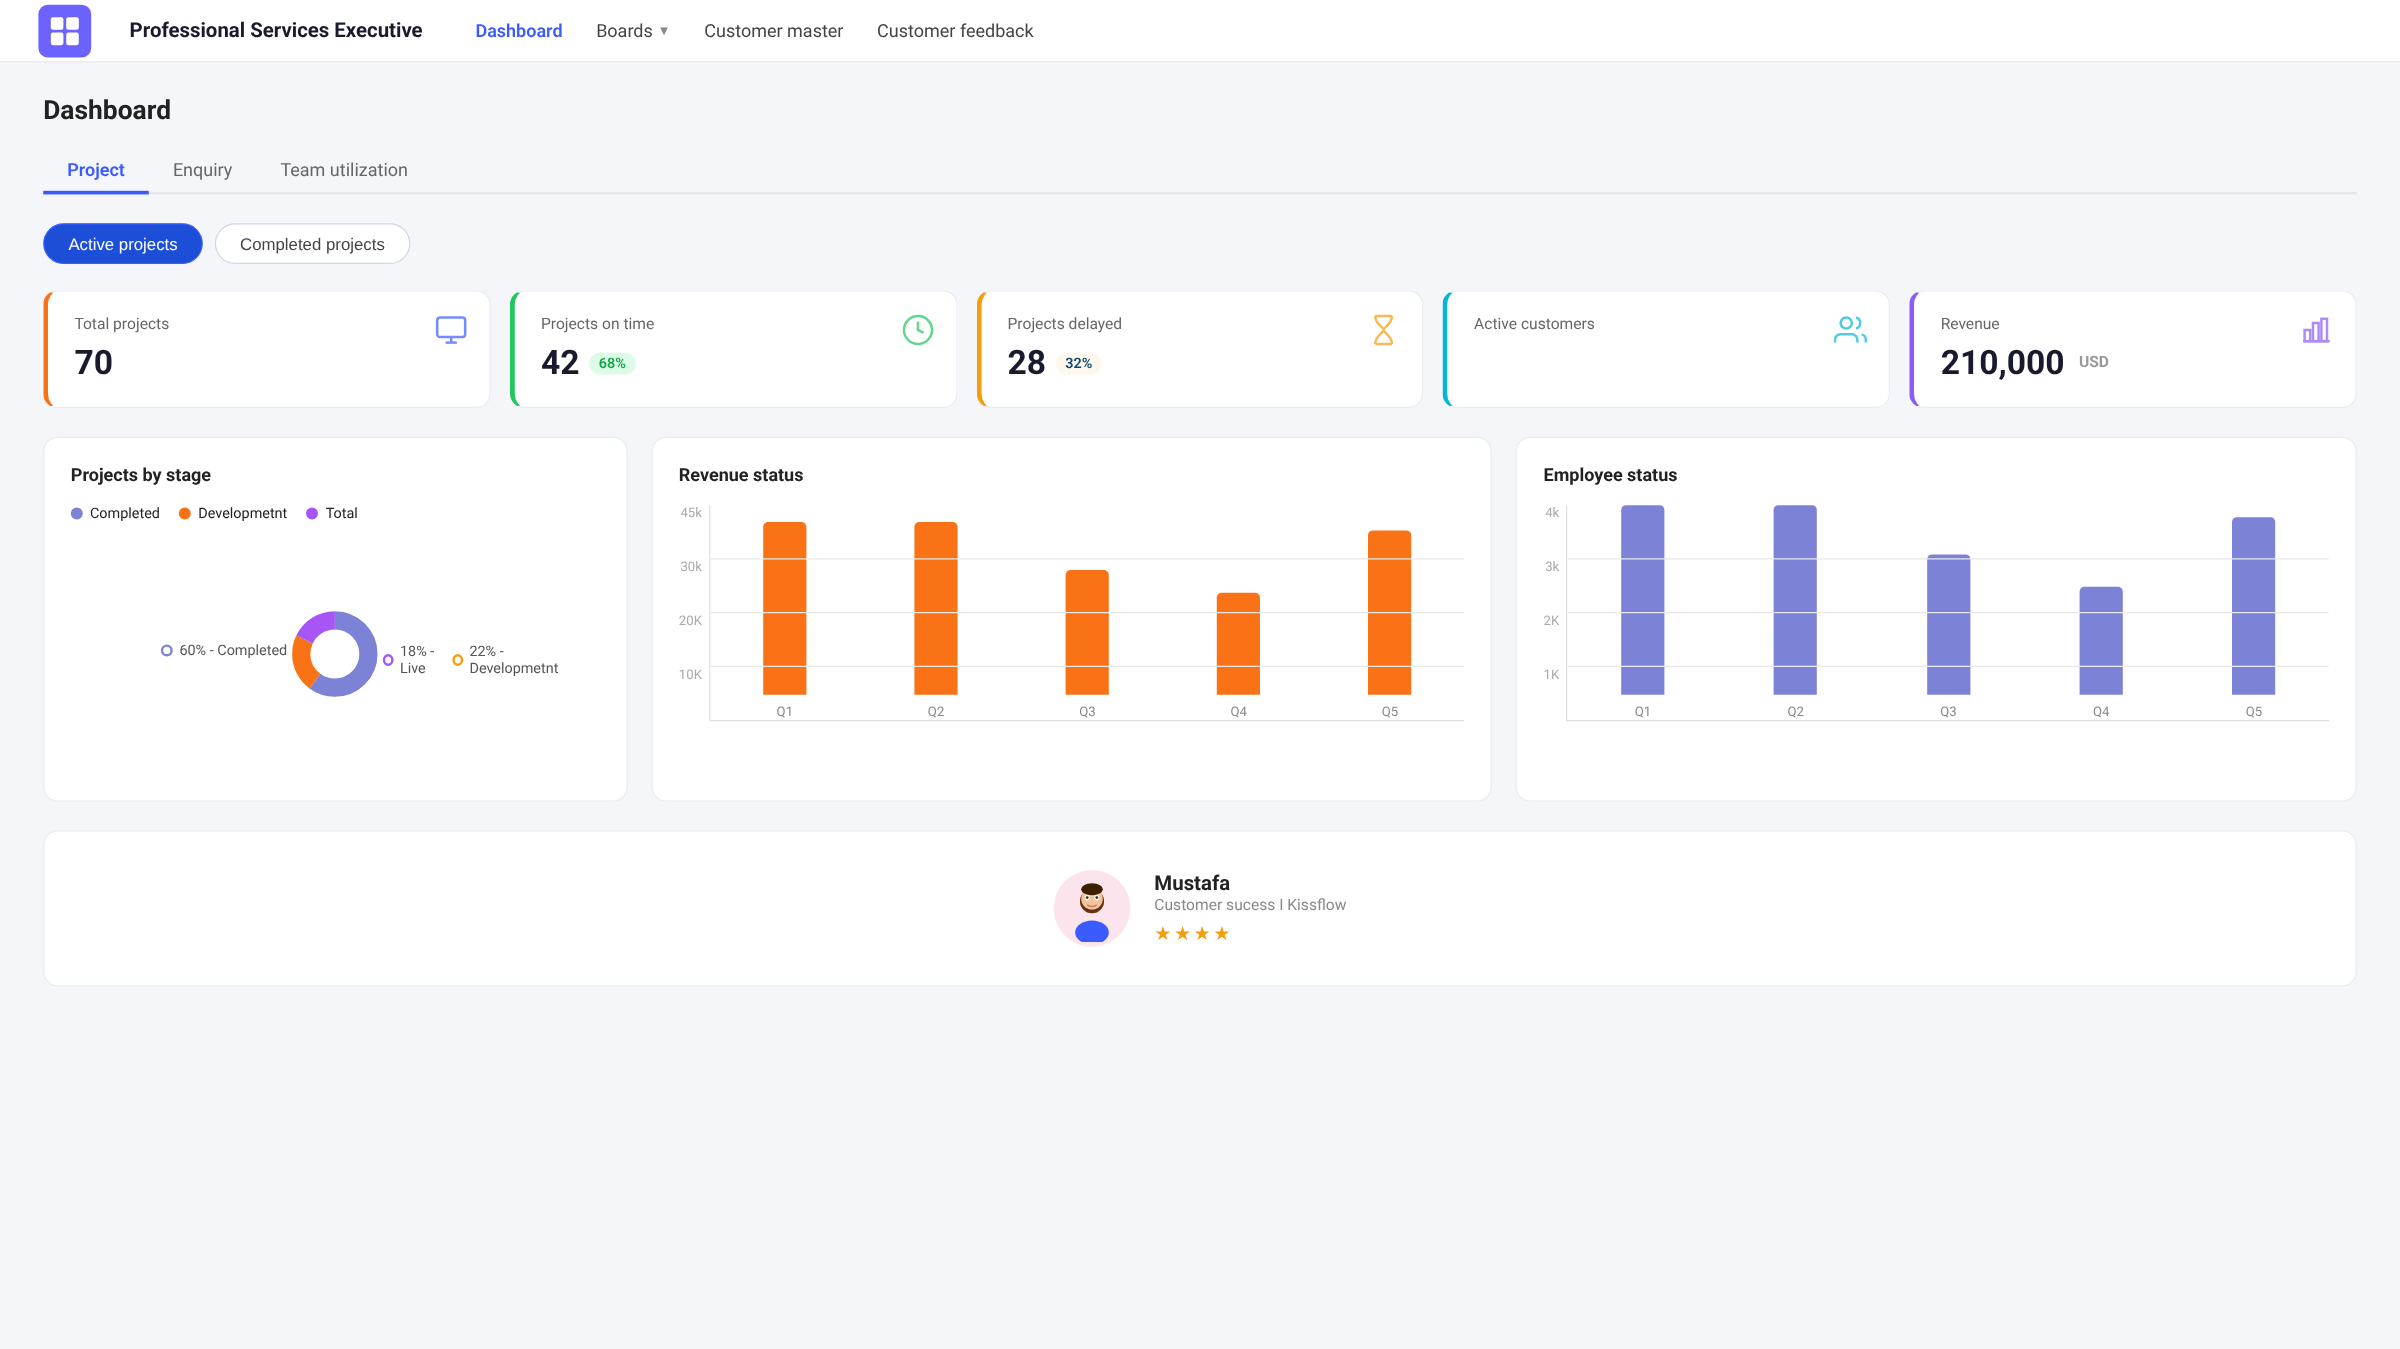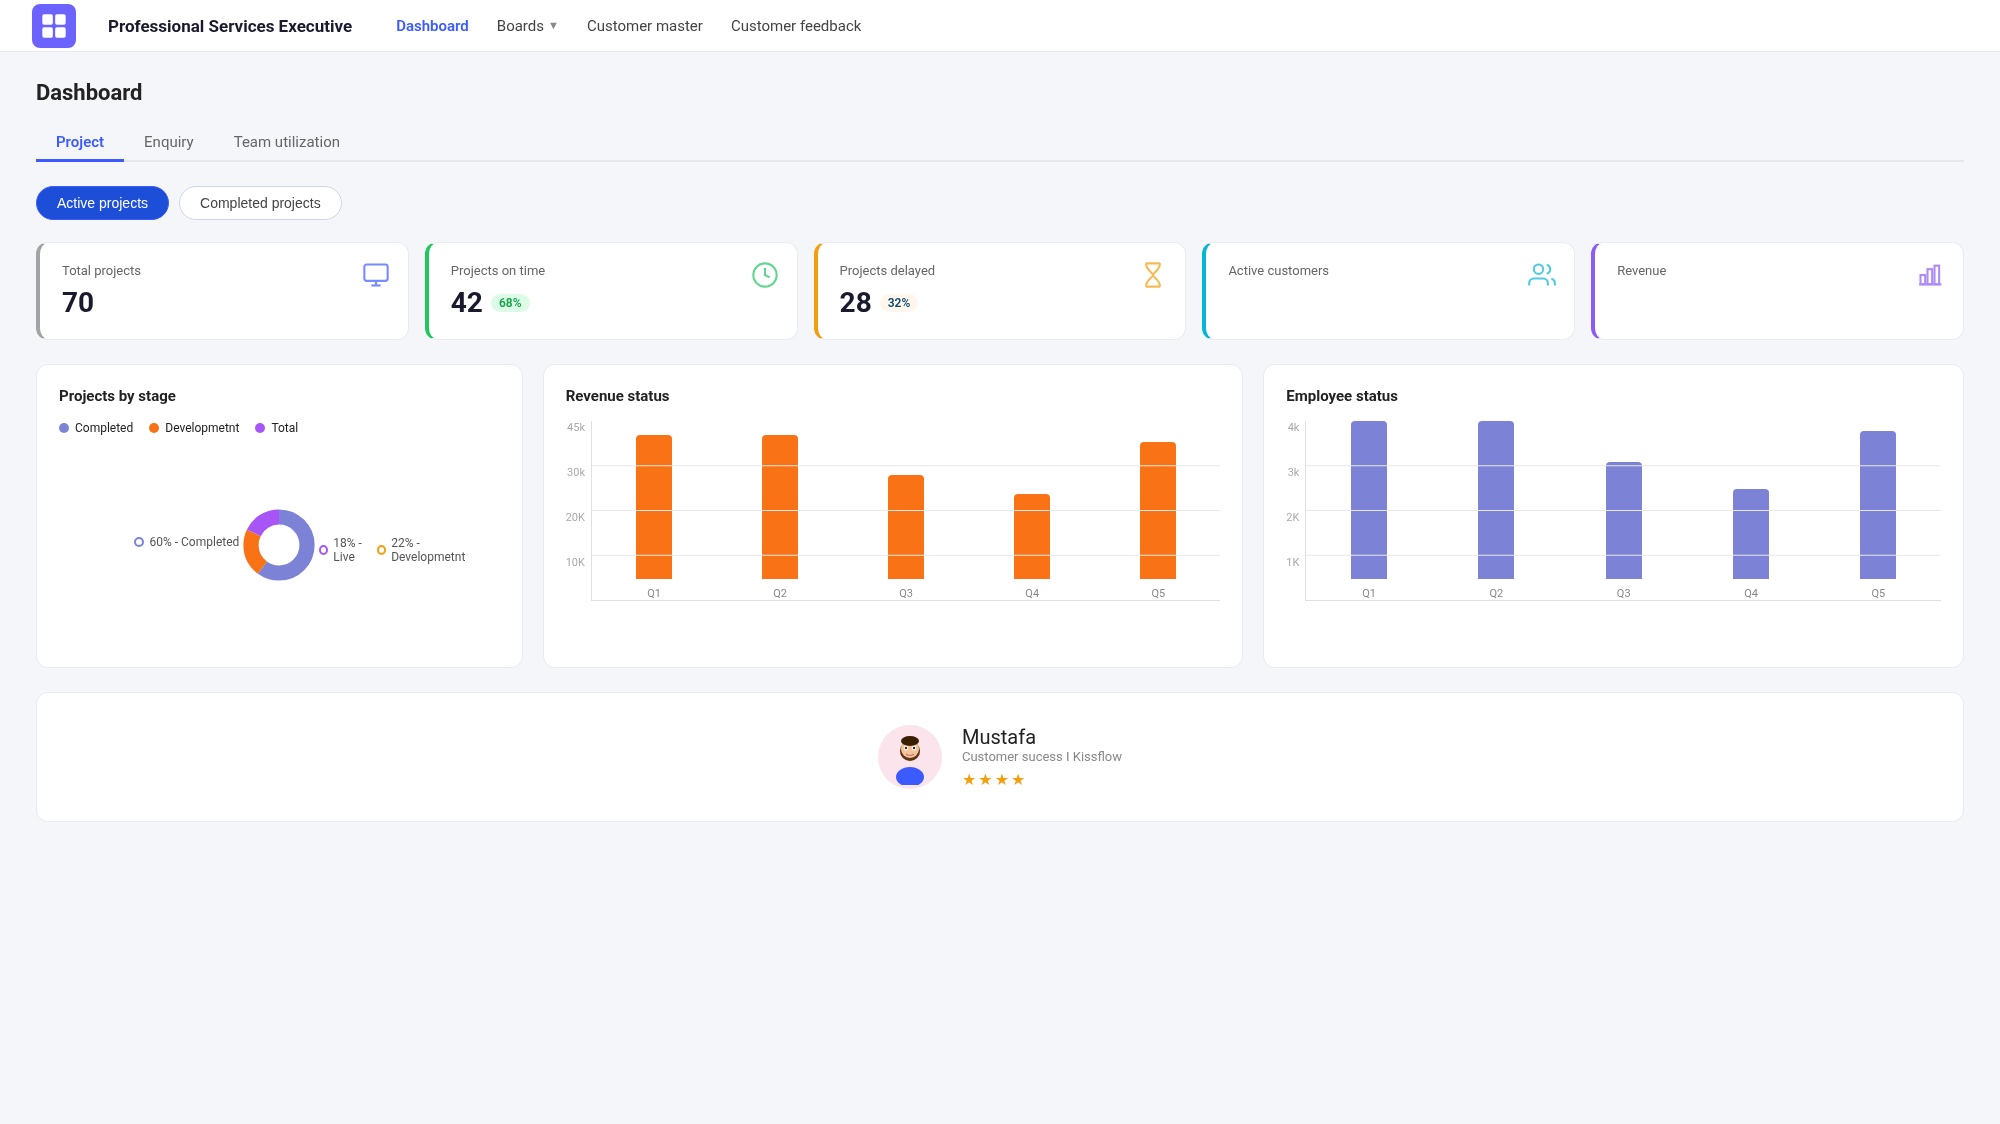--- a/index.html
+++ b/index.html
@@ -24,21 +24,21 @@
     .tab.active { color: #3b5bff; border-bottom-color: #3b5bff; font-weight: 600; }
 
     
     .filter-buttons { display: flex; gap: 10px; margin-bottom: 22px; }
     .filter-btn { padding: 8px 20px; border-radius: 20px; font-size: 14px; cursor: pointer; border: 1.5px solid #d0d5e8; background: white; color: #444; font-weight: 500; }
     .filter-btn.active { background: #1d4ed8; color: white; border-color: #3b5bff; }
 
     
     .kpi-row { display: grid; grid-template-columns: repeat(5, 1fr); gap: 16px; margin-bottom: 24px; }
     .kpi-card { background: white; border-radius: 12px; padding: 20px 22px; border: 1px solid #e8ebf0; position: relative; }
-    .kpi-card.left-blue { border-left: 4px solid #a3a3a3; }
+    .kpi-card.left-blue { border-left: 4px solid #f97316; }
     .kpi-card.left-green { border-left: 4px solid #22c55e; }
     .kpi-card.left-yellow { border-left: 4px solid #f59e0b; }
     .kpi-card.left-teal { border-left: 4px solid #06b6d4; }
     .kpi-card.left-purple { border-left: 4px solid #8b5cf6; }
     .kpi-label { font-size: 13px; color: #666; margin-bottom: 8px; }
     .kpi-value { font-size: 28px; font-weight: 700; color: #1a1a2e; display: flex; align-items: center; gap: 8px; }
     .kpi-badge { font-size: 12px; padding: 2px 8px; border-radius: 12px; font-weight: 600; }
     .badge-green { background: #dcfce7; color: #16a34a; }
     .badge-orange { background: #fff7ed; color: #0c4a6e; }
     .badge-teal { background: #e0f9f5; color: #0d9488; display: flex; align-items: center; gap: 3px; }
@@ -63,21 +63,21 @@
     .bar-blue { background: #7c83d6; }
     .bar-label { font-size: 11px; color: #888; margin-top: 4px; }
     .chart-with-yaxis { display: flex; }
     .yaxis-col { display: flex; flex-direction: column; justify-content: space-between; font-size: 11px; color: #aaa; padding-right: 6px; height: 180px; text-align: right; }
 
     
     .bottom-section { background: white; border-radius: 12px; padding: 32px; border: 1px solid #e8ebf0; display: flex; justify-content: center; align-items: center; }
     .testimonial { display: flex; gap: 20px; align-items: center; }
     .avatar { width: 64px; height: 64px; border-radius: 50%; background: #fce4ec; display: flex; align-items: center; justify-content: center; font-size: 32px; overflow: hidden; }
     .testimonial-text { }
-    .testimonial-name { font-size: 20px; font-weight: 400; }
+    .testimonial-name { font-size: 17px; font-weight: 700; }
     .testimonial-role { font-size: 13px; color: #888; margin-bottom: 6px; }
     .stars { color: #f59e0b; font-size: 16px; letter-spacing: 2px; }
   </style>
 </head>
 <body>
 
 <header class="header">
   <div class="logo">
     <svg viewBox="0 0 24 24">
       <rect x="2" y="2" width="9" height="9" rx="1.5"></rect>
@@ -168,20 +168,24 @@
           <path d="M17 21v-2a4 4 0 0 0-4-4H5a4 4 0 0 0-4 4v2"></path>
           <circle cx="9" cy="7" r="4"></circle>
           <path d="M23 21v-2a4 4 0 0 0-3-3.87"></path>
           <path d="M16 3.13a4 4 0 0 1 0 7.75"></path>
         </svg>
       </div>
     </div>
 
     <div class="kpi-card left-purple">
       <div class="kpi-label">Revenue</div>
+      <div class="kpi-value">
+        <span>210,000</span>
+        <span class="kpi-sub">USD</span>
+      </div>
       <div class="kpi-icon">
         <svg width="28" height="28" viewBox="0 0 24 24" fill="none" stroke="#8b5cf6" stroke-width="1.8">
           <rect x="3" y="12" width="4" height="8"></rect>
           <rect x="9" y="7" width="4" height="13"></rect>
           <rect x="15" y="4" width="4" height="16"></rect>
           <line x1="2" y1="20" x2="21" y2="20"></line>
         </svg>
       </div>
     </div>
   </div>

